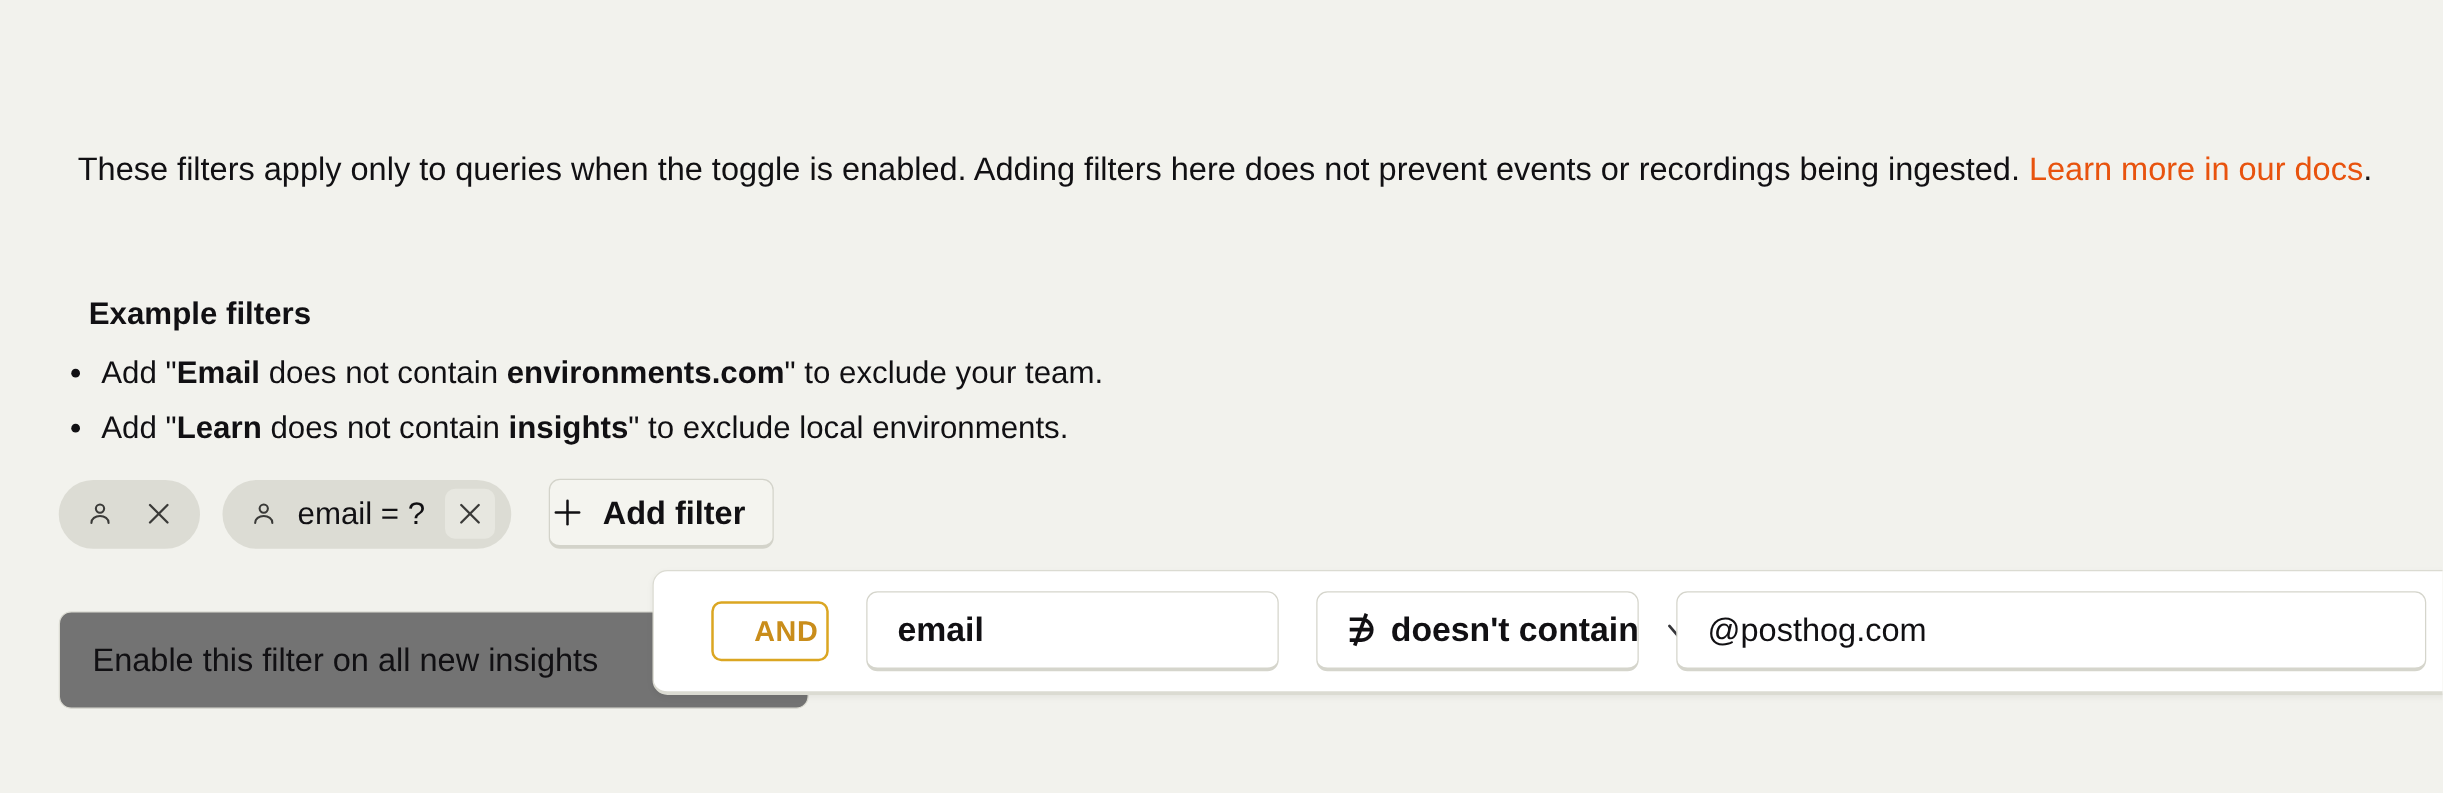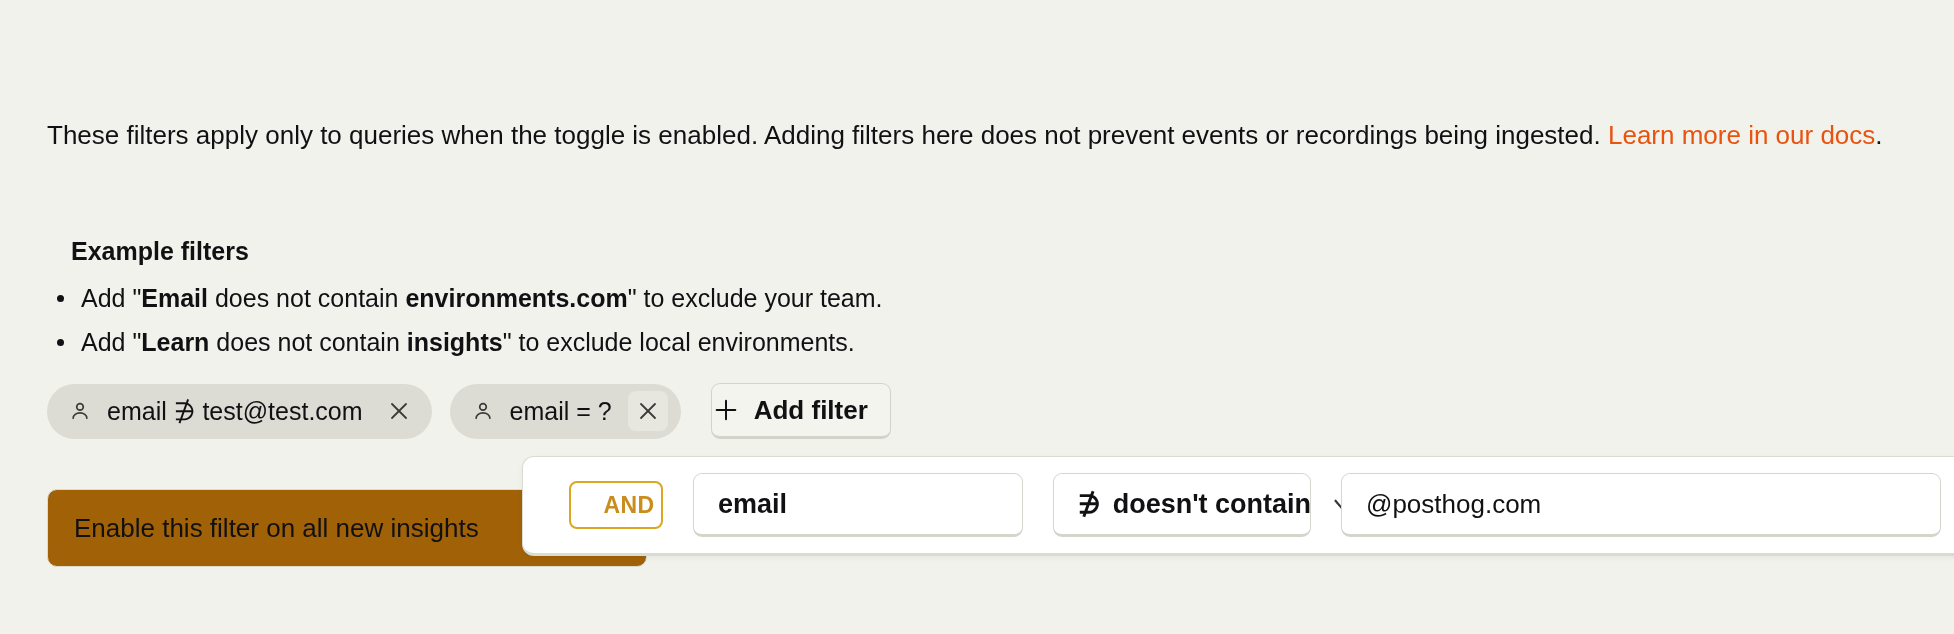--- a/index.html
+++ b/index.html
@@ -52,20 +52,21 @@
 
   
   .description {
     position: absolute;
     left: 47px;
     top: 113px;
     width: 1866px;
     font-size: 26px;
     line-height: 44px;
     color: #111013;
+    text-align: center;
   }
   .doc-link {
     color: #e8530e;
     text-decoration: none;
     cursor: pointer;
   }
 
   
   .examples-heading {
     position: absolute;
@@ -175,21 +176,21 @@
 
   
   .enable-box {
     position: absolute;
     left: 47px;
     top: 489px;
     width: 600px;
     height: 78px;
     border: 1px solid #dcdcd3;
     border-radius: 10px;
-    background: #a16207;
+    background: #737373;
     display: flex;
     align-items: center;
     padding-left: 26px;
     box-sizing: border-box;
     font-size: 26px;
     color: #111013;
     white-space: nowrap;
     overflow: hidden;
     cursor: pointer;
     z-index: 1;
@@ -302,21 +303,20 @@
 
   <div class="pill-row">
 
     <div class="pill">
       <span class="person-icon">
         <svg width="22" height="24" viewBox="0 0 24 24" fill="none" stroke="currentColor" stroke-width="1.8" stroke-linecap="round" stroke-linejoin="round">
           <circle cx="12" cy="7.5" r="3.6"></circle>
           <path d="M4.5 20c0-3.6 3.4-6 7.5-6s7.5 2.4 7.5 6"></path>
         </svg>
       </span>
-      <span class="pill-label">email ∌ test@test.com</span>
       <span class="pill-close">
         <svg width="24" height="24" viewBox="0 0 24 24" fill="none" stroke="currentColor" stroke-width="1.8" stroke-linecap="round">
           <line x1="5" y1="5" x2="19" y2="19"></line>
           <line x1="19" y1="5" x2="5" y2="19"></line>
         </svg>
       </span>
     </div>
 
     <div class="pill">
       <span class="person-icon">

